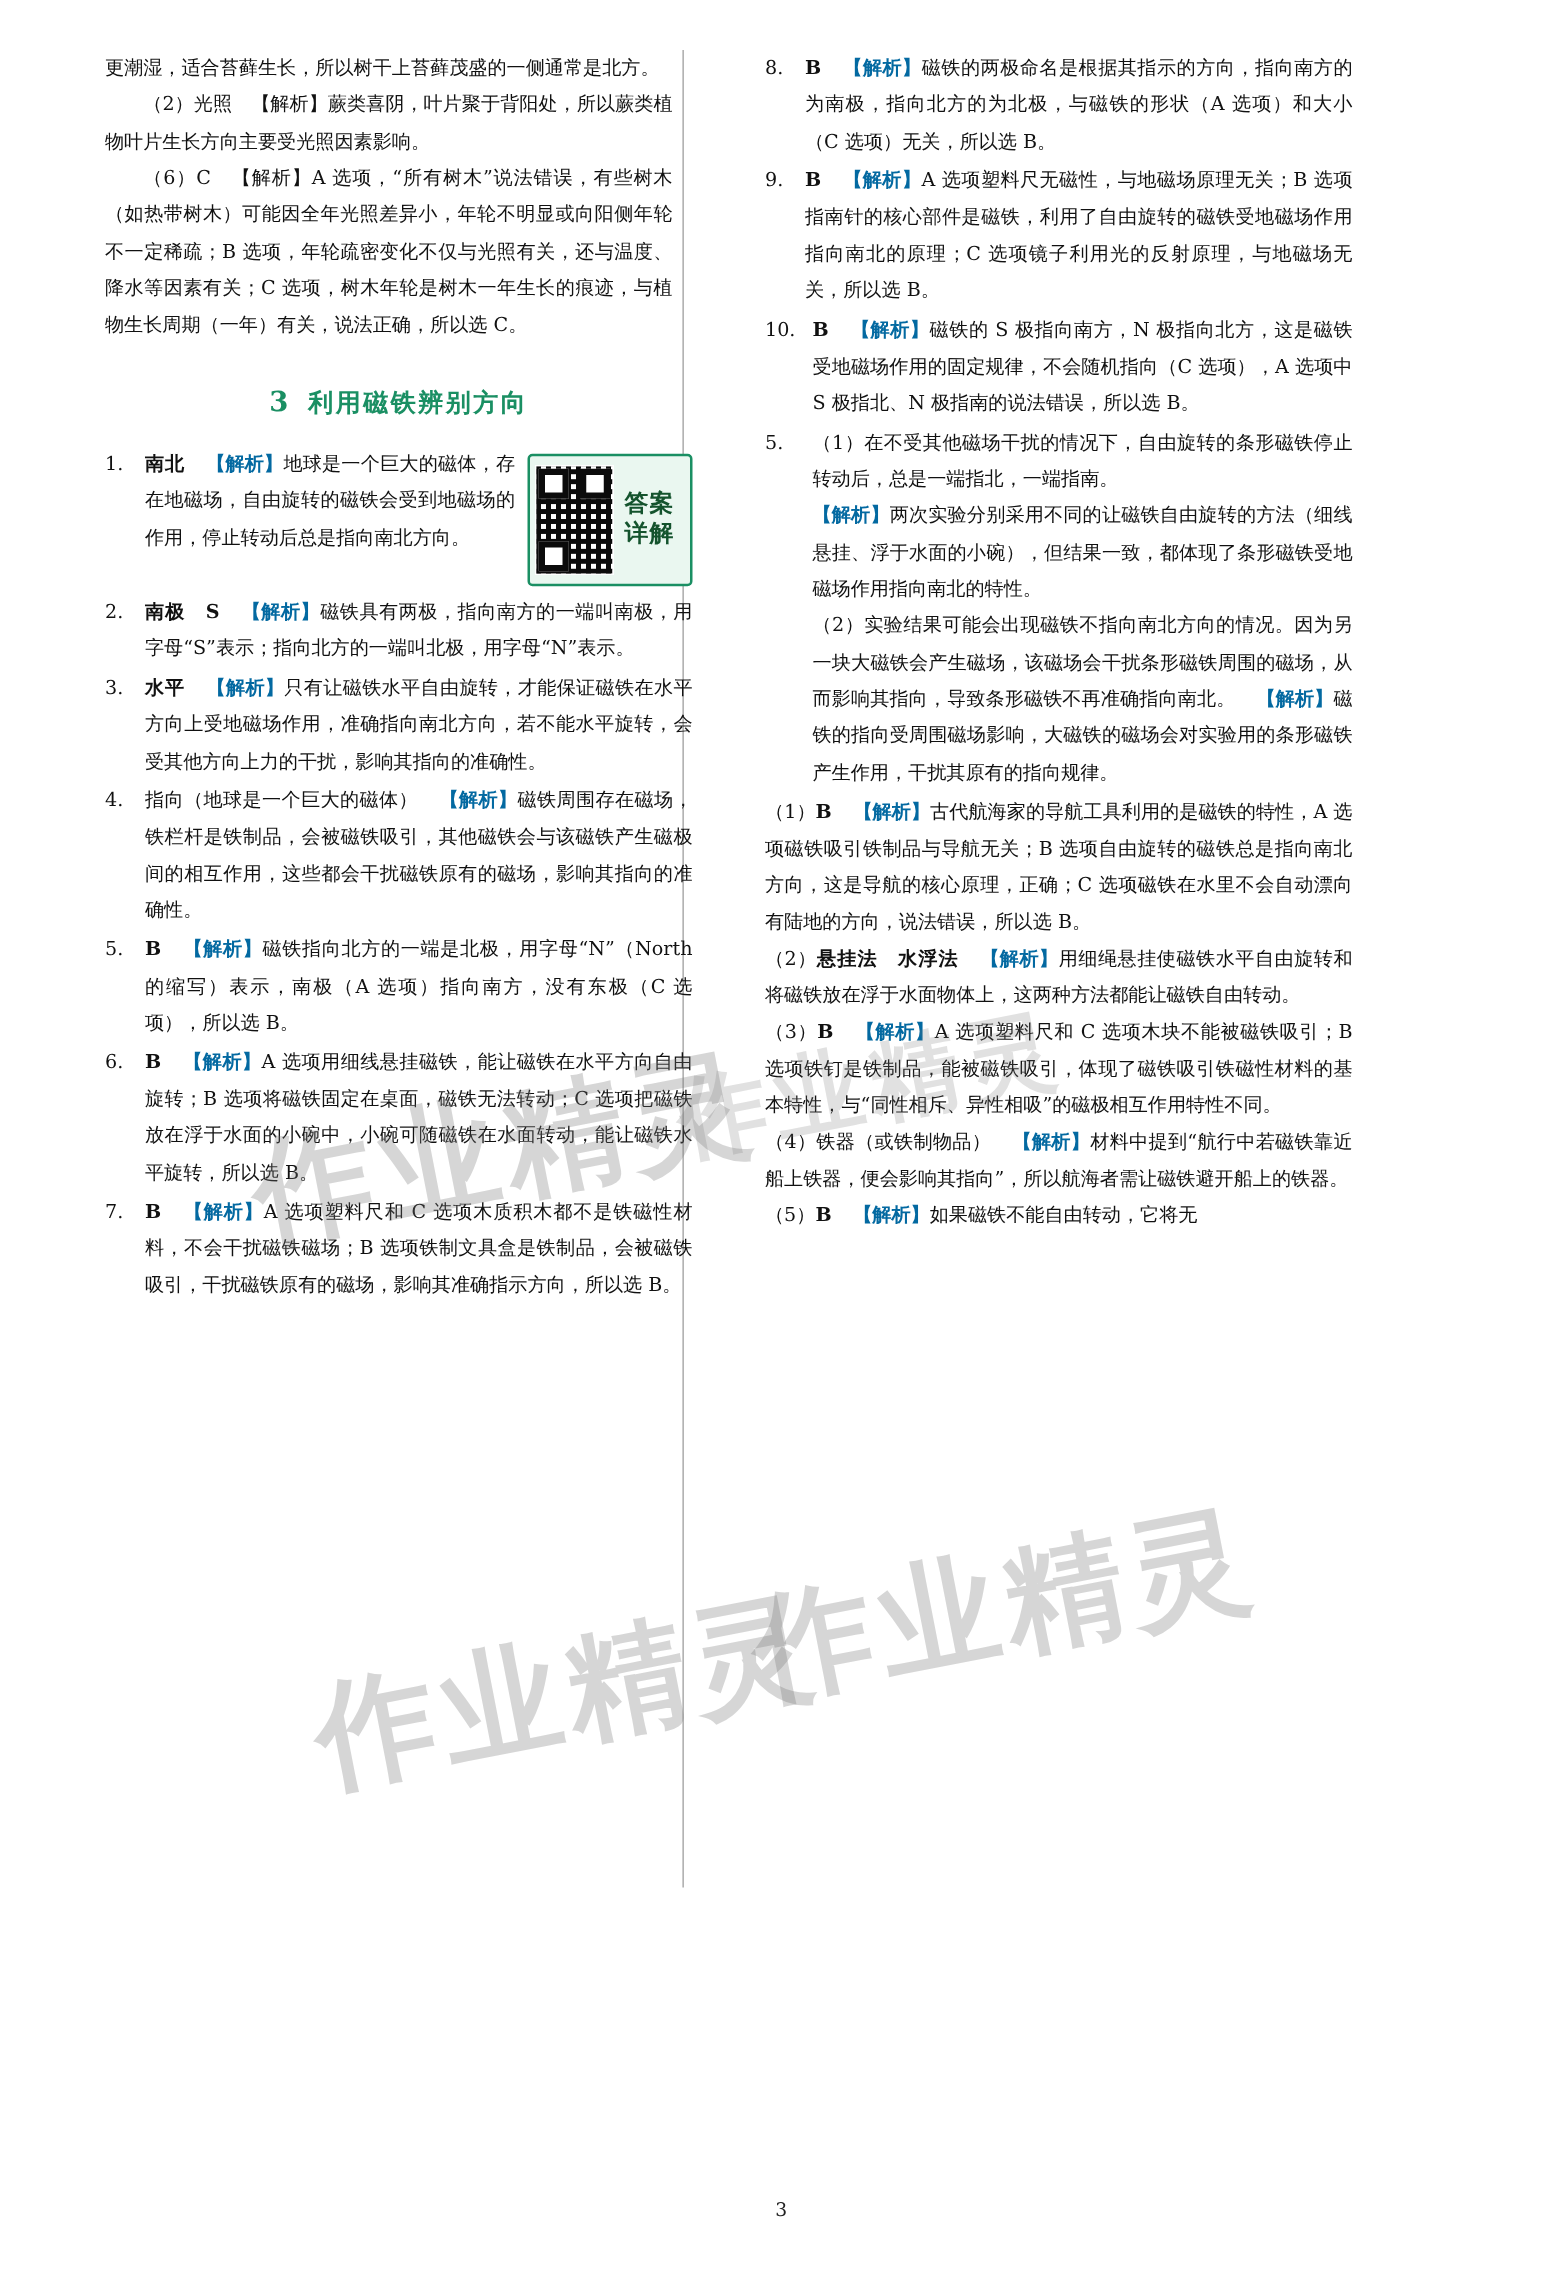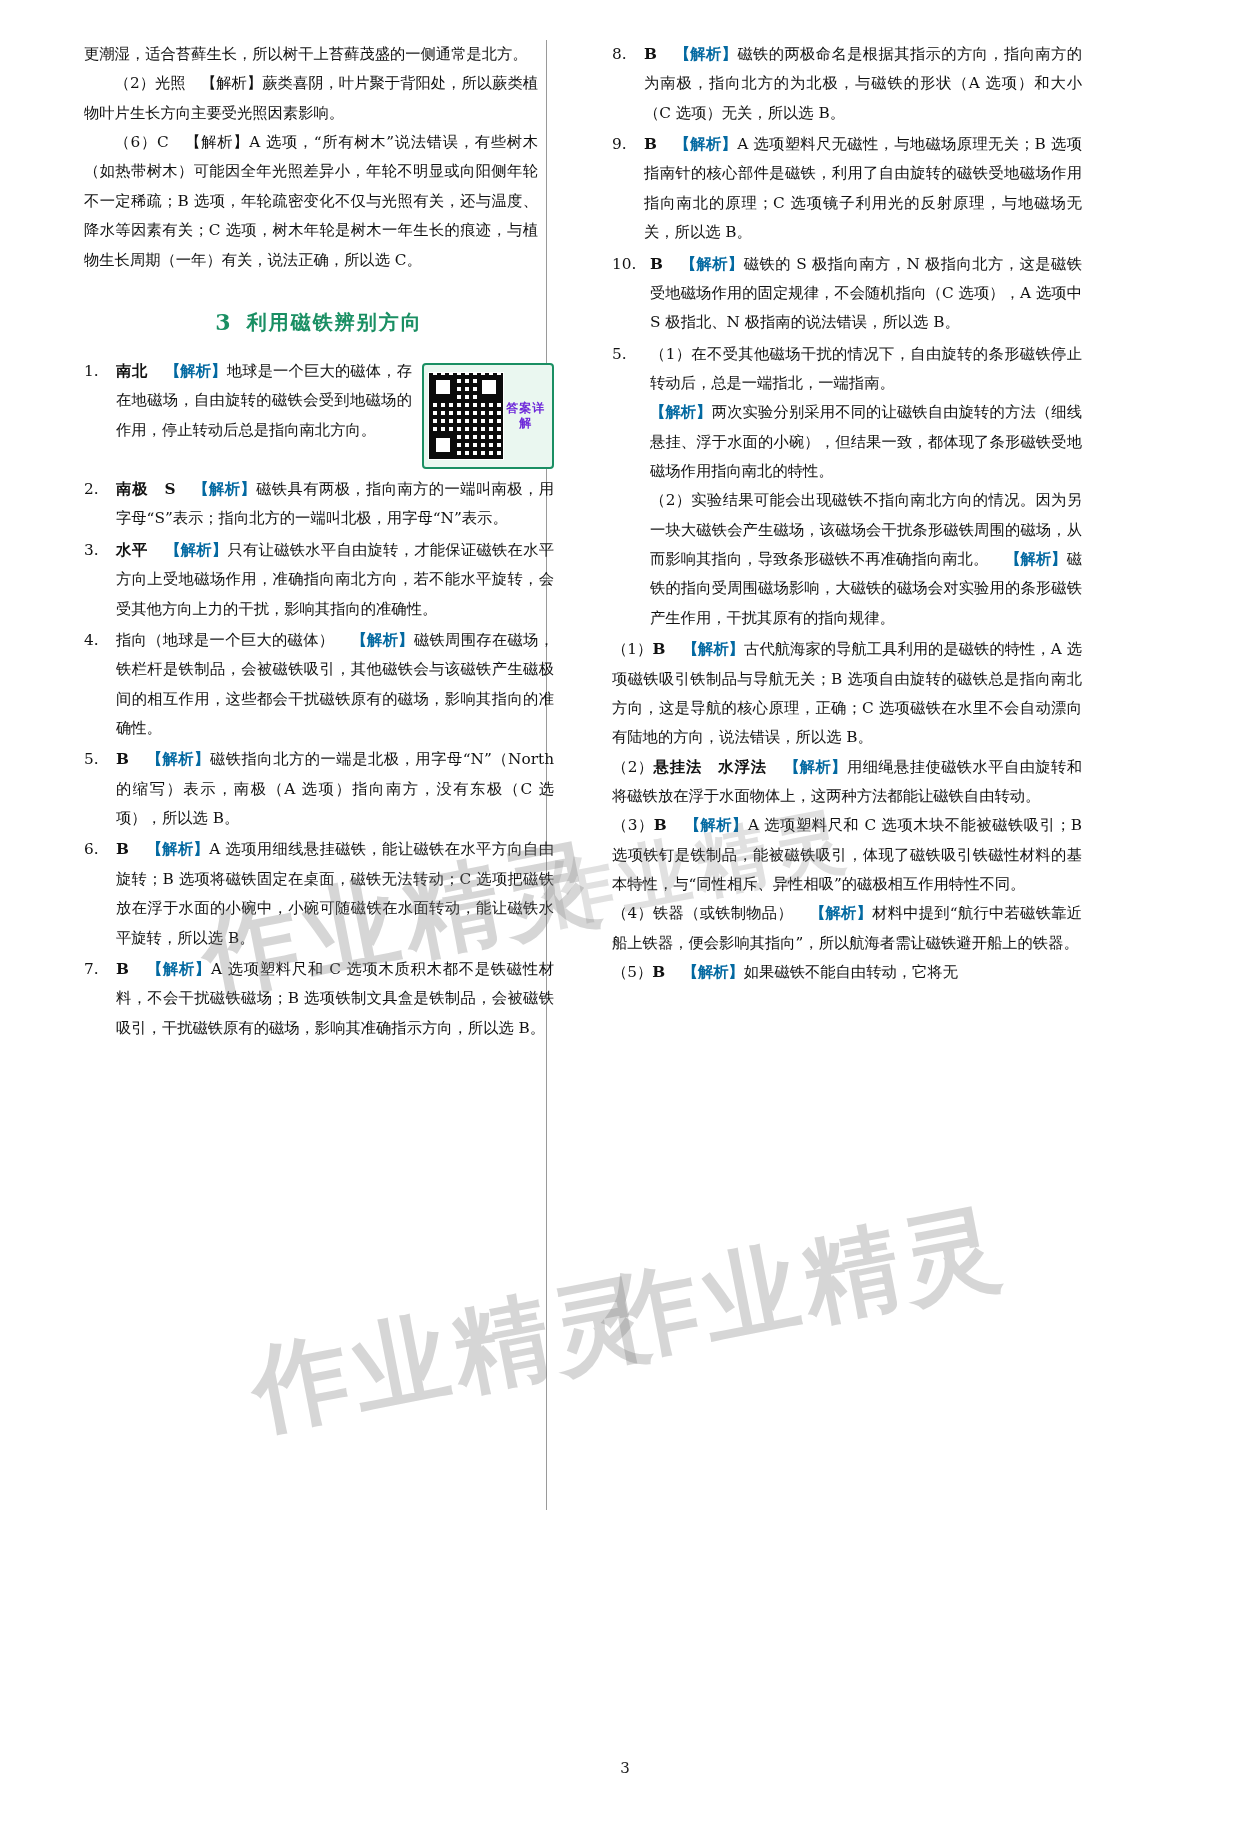--- a/index.html
+++ b/index.html
@@ -58,22 +58,22 @@
     content:"";position:absolute;width:24px;height:24px;background:#fff;
     border:5px solid #0b0b0b;box-sizing:border-box;
   }
   .qr .code:before{left:2px;top:2px;}
   .qr .code:after{right:2px;top:2px;}
   .qr .eye3{
     position:absolute;left:2px;bottom:2px;width:24px;height:24px;background:#fff;
     border:5px solid #0b0b0b;box-sizing:border-box;
   }
   .qr .lbl{
-    flex:1 1 auto;text-align:center;color:#6d28d9;font-weight:bold;
-    font-size:12px;line-height:1.25;letter-spacing:1px;
+    flex:1 1 auto;text-align:center;color:#14532d;font-weight:bold;
+    font-size:19px;line-height:1.25;letter-spacing:1px;
   }
   .pagenum{
     position:absolute;left:0;right:0;bottom:44px;text-align:center;
     font-size:15px;color:#222;font-family:"DejaVu Serif",serif;
   }
   
   .wm{
     position:absolute;color:rgba(120,120,120,.30);
     font-weight:bold;font-family:"DejaVu Sans","Liberation Sans",sans-serif;
     white-space:nowrap;pointer-events:none;

